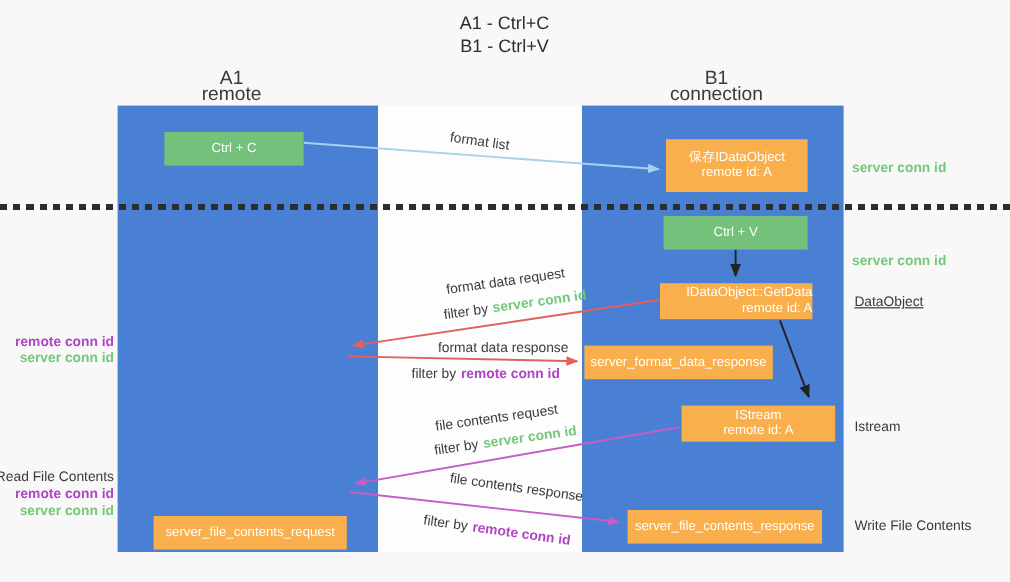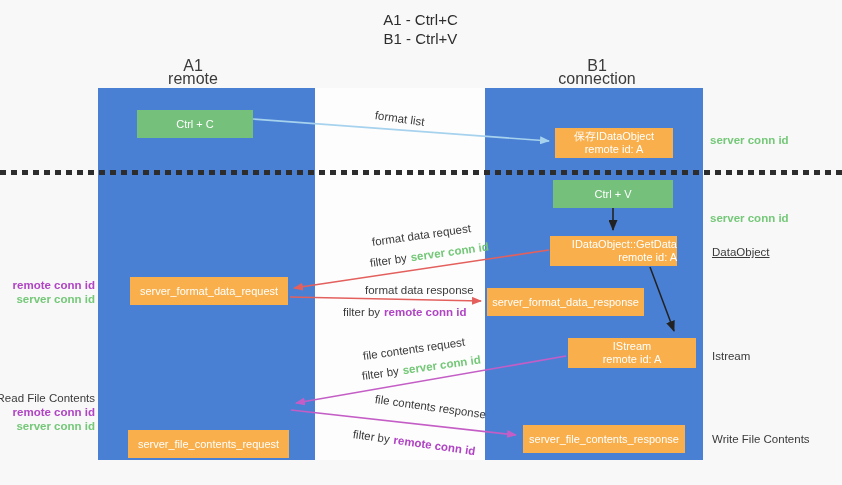--- a/index.html
+++ b/index.html
@@ -77,37 +77,34 @@
     <line x1="549" y1="250" x2="294" y2="288" stroke="#e3605d" stroke-width="1.6" marker-end="url(#mRed)"></line>
     <line x1="290" y1="297" x2="481" y2="301" stroke="#e3605d" stroke-width="1.6" marker-end="url(#mRed)"></line>
     <line x1="566" y1="356" x2="296" y2="403" stroke="#c45ec6" stroke-width="1.6" marker-end="url(#mMag)"></line>
     <line x1="291" y1="410" x2="516" y2="435" stroke="#c45ec6" stroke-width="1.6" marker-end="url(#mMag)"></line>
   </svg>
 
   <div class="box green" style="left:137px; top:110px; width:116px; height:28px;">
     <div>Ctrl + C</div>
   </div>
 
-  <div class="box orange" style="left:555px; top:128px; width:118px; height:30px;">
+  <div class="box orange" style="left:555px; top:116px; width:118px; height:44px;">
     <div>保存IDataObject</div>
     <div>remote id: A</div>
   </div>
 
   <div class="box green" style="left:553px; top:180px; width:120px; height:28px;">
     <div>Ctrl + V</div>
   </div>
 
   <div class="box orange" style="left:550px; top:236px; width:127px; height:30px;align-items:flex-end;">
     <div>IDataObject::GetData</div>
     <div>remote id: A</div>
   </div>
 
-  <div class="box orange" style="left:130px; top:277px; width:158px; height:28px;">
-    <div>server_format_data_request</div>
-  </div>
 
   <div class="box orange" style="left:487px; top:288px; width:157px; height:28px;">
     <div>server_format_data_response</div>
   </div>
 
   <div class="box orange" style="left:568px; top:338px; width:128px; height:30px;">
     <div>IStream</div>
     <div>remote id: A</div>
   </div>
 

